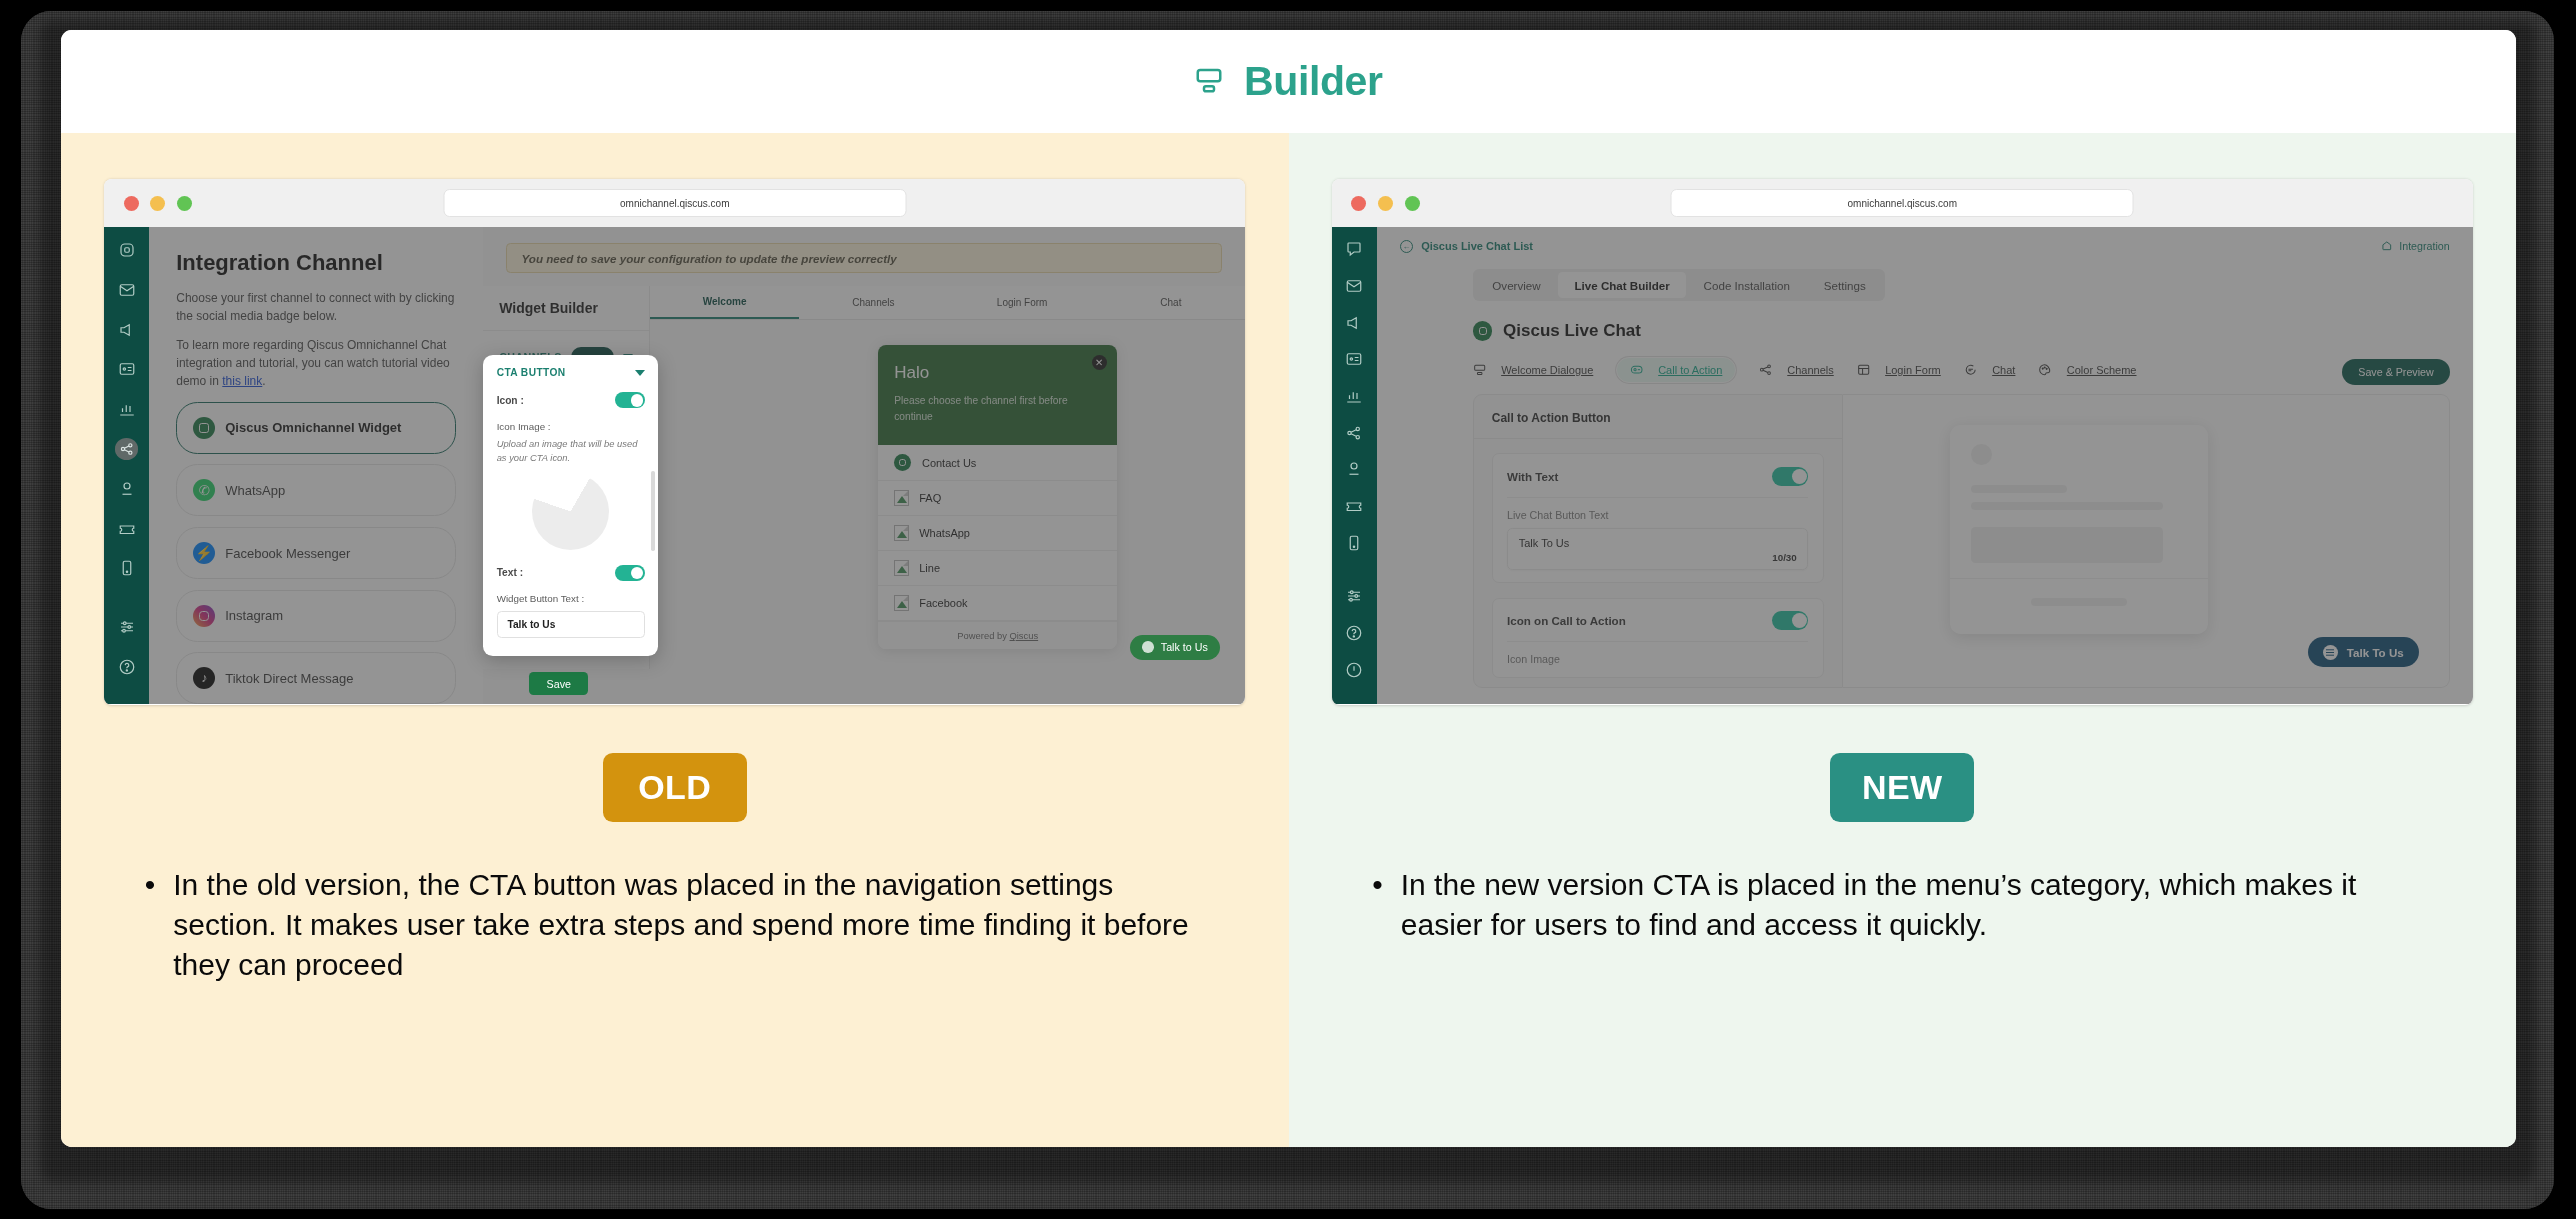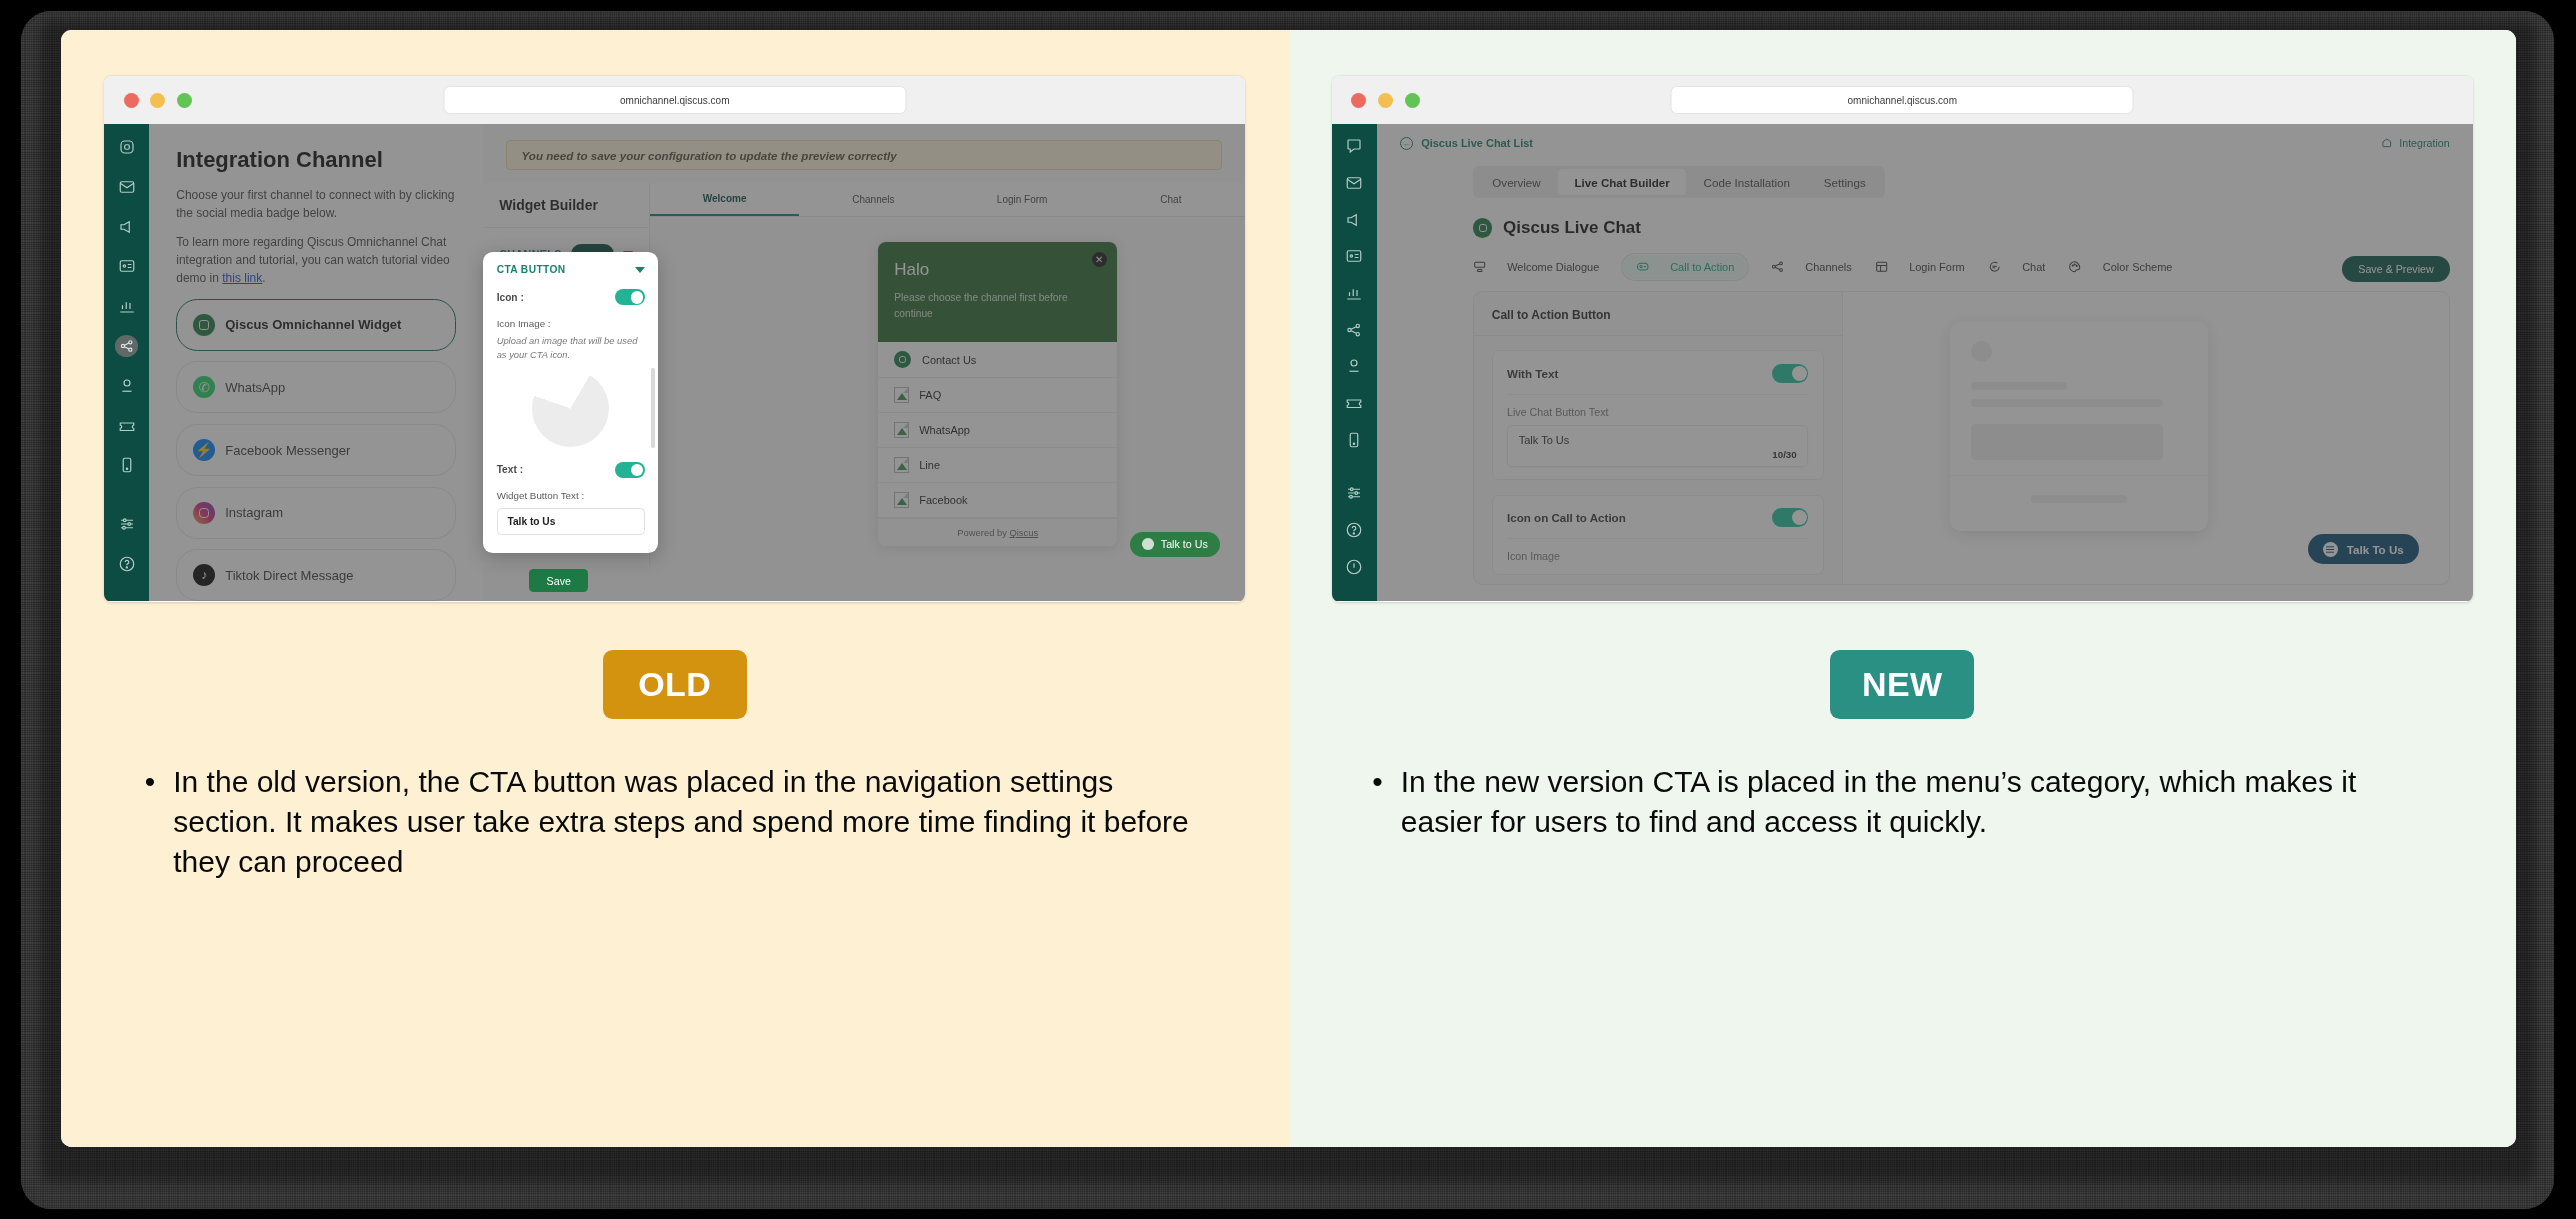--- a/index.html
+++ b/index.html
@@ -394,22 +394,22 @@
     padding: 6.2px 16px; border-radius: 4.5px;
   }
   #new-tabs .tab.active { background: #fff; color: #1a1a1a; font-weight: bold; }
   #new-subnav {
     display: flex; align-items: center; gap: 23px;
     margin: 21.4px 0 0 73px;
     position: relative;
     padding-right: 107px;
   }
   .sn {
-    display: flex; align-items: center; gap: 21px;
-    font-size: 11px; color: #3c3c3c;
+    display: flex; align-items: center; gap: 15px;
+    font-size: 11px; color: #3c3c3c; text-decoration: underline;
   }
   .sn.active {
     background: #eafaf4; border: 1.3px solid #fff;
     color: #17a98b; border-radius: 14.3px; padding: 5.3px 12.5px; margin: -5.3px 0;
     box-shadow: 0 0 0 0.9px #e3e3e3;
   }
   .sn svg { display: block; }
   #save-preview-btn {
     position: absolute; right: 0; top: -3.6px;
     background: #0d5a4c; color: #fff; font-size: 10.7px;
@@ -514,20 +514,29 @@
 </head>
 <body>
 
 <div id="frame-outer">
   <div id="frame-noise"></div>
 </div>
 <div id="frame-inner-shadow"></div>
 
 <div id="card">
 
+  <div id="page-header">
+    <span id="builder-icon">
+      <svg width="30" height="30" viewBox="0 0 24 24" fill="none" stroke="#2ca28c" stroke-width="2" stroke-linecap="round" stroke-linejoin="round">
+        <rect x="3" y="4" width="18" height="9" rx="2"></rect>
+        <rect x="8" y="17" width="8" height="4" rx="1.5"></rect>
+      </svg>
+    </span>
+    <span id="page-title">Builder</span>
+  </div>
 
   <div id="panels">
 
     <div class="panel" id="panel-old">
 
       <div class="browser">
         <div class="browser-bar">
           <div class="dots">
             <span class="dot red"></span>
             <span class="dot yellow"></span>

